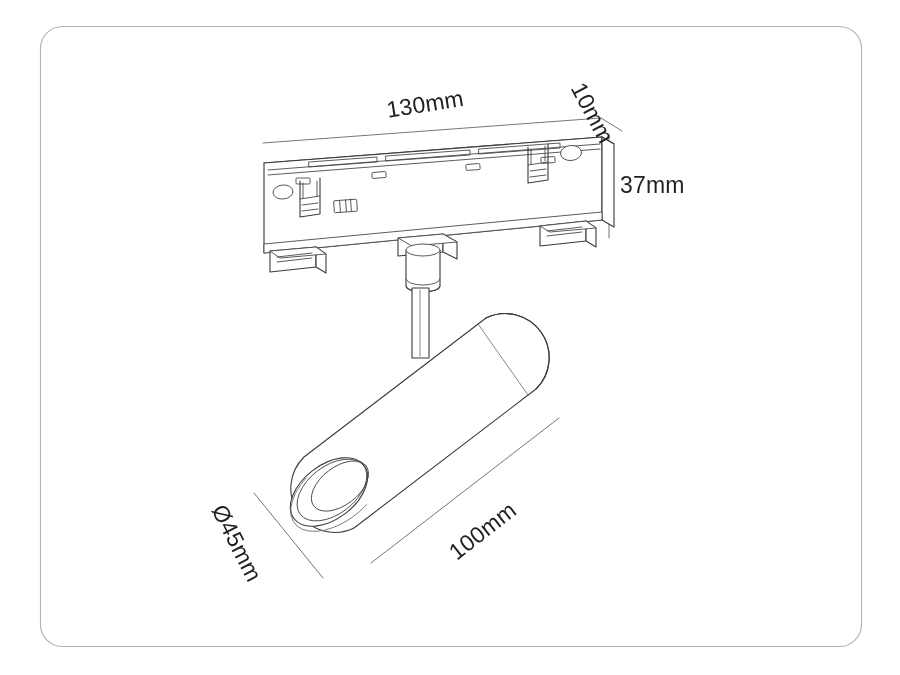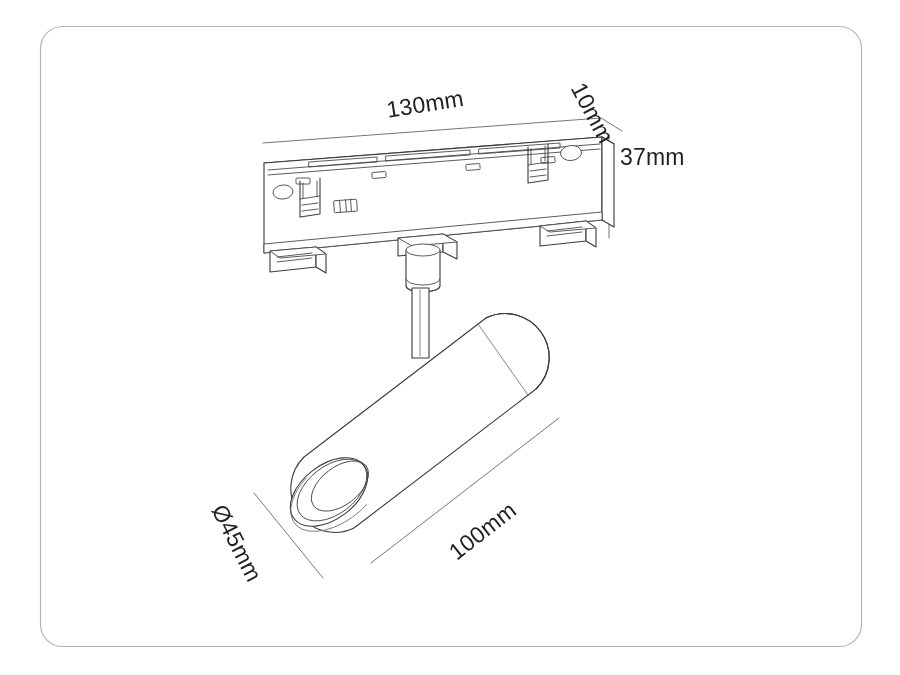--- a/index.html
+++ b/index.html
@@ -169,19 +169,19 @@
 
       <path class="lnt" d="M 318,459 A 33,19 0 0 0 350,517" transform="rotate(-37.5 340 486)"></path>
     </g>
 
   </svg>
 
   <div class="dim-label" style="left:385px; top:99px; transform: rotate(-9deg);">130mm</div>
 
   <div class="dim-label" style="left:587px; top:79px; transform: rotate(62deg);">10mm</div>
 
-  <div class="dim-label" style="left:620px; top:146px;text-align:center;">37mm</div>
+  <div class="dim-label" style="left:620px; top:174px;text-align:center;">37mm</div>
 
   <div class="dim-label" style="left:445px; top:546px; transform: rotate(-38deg);">100mm</div>
 
   <div class="dim-label" style="left:228px; top:501px; transform: rotate(63deg);">Ø45mm</div>
 
 </div>
 
 </body></html>

